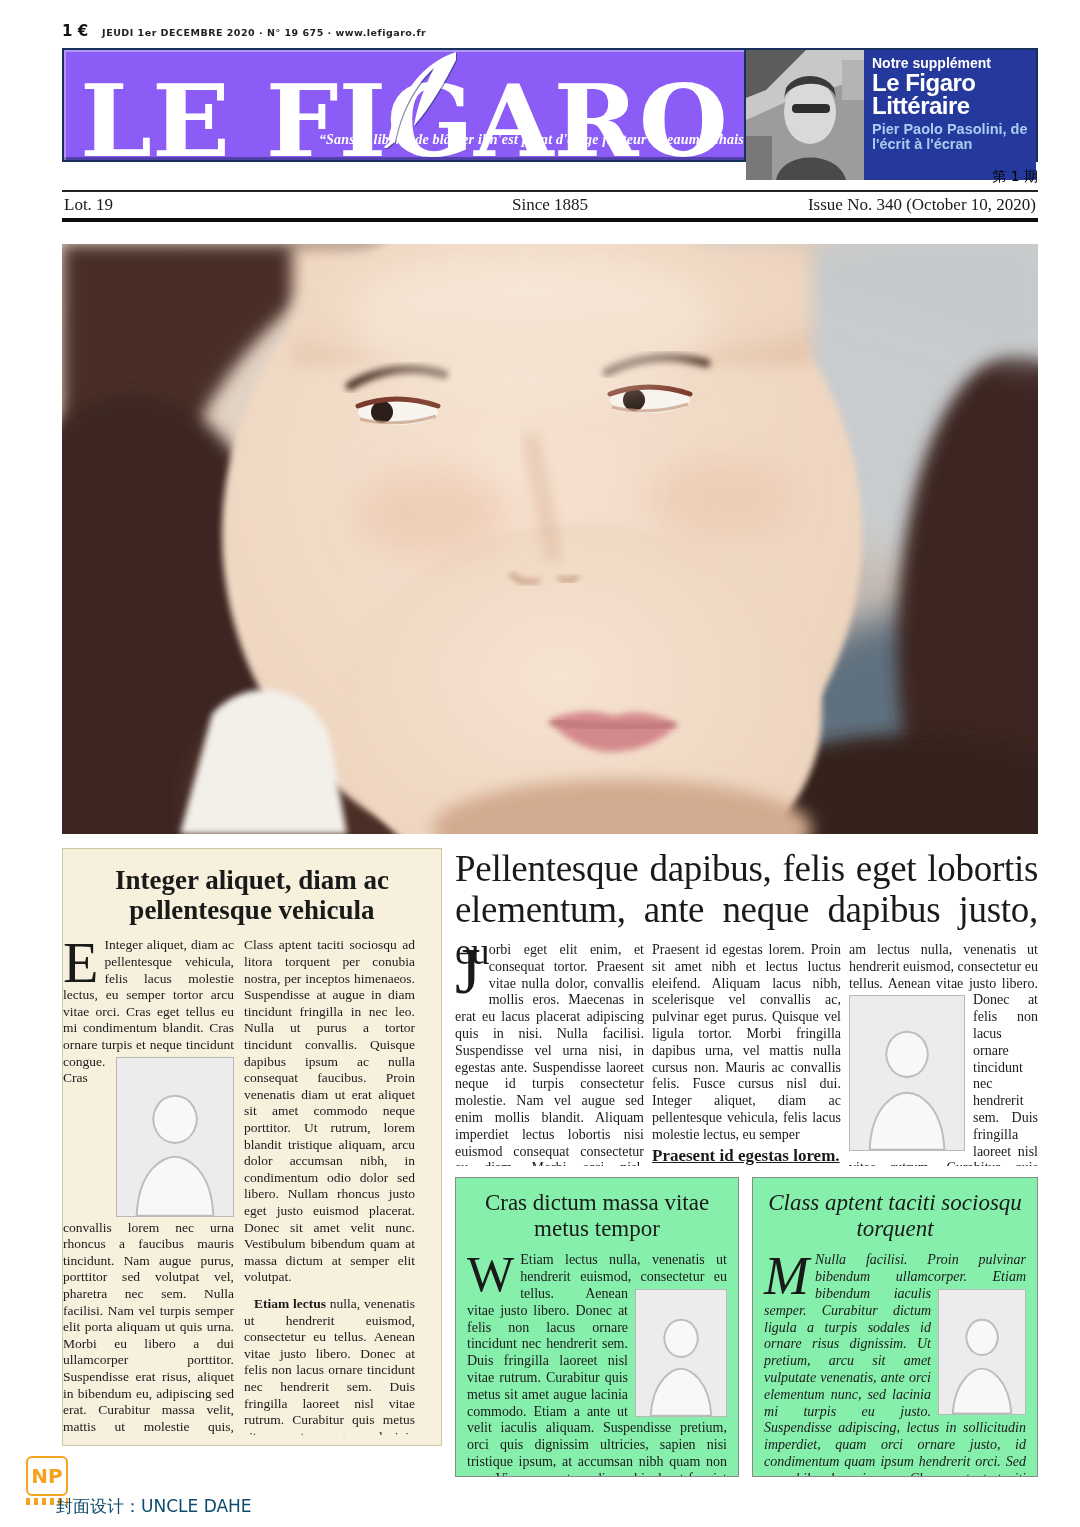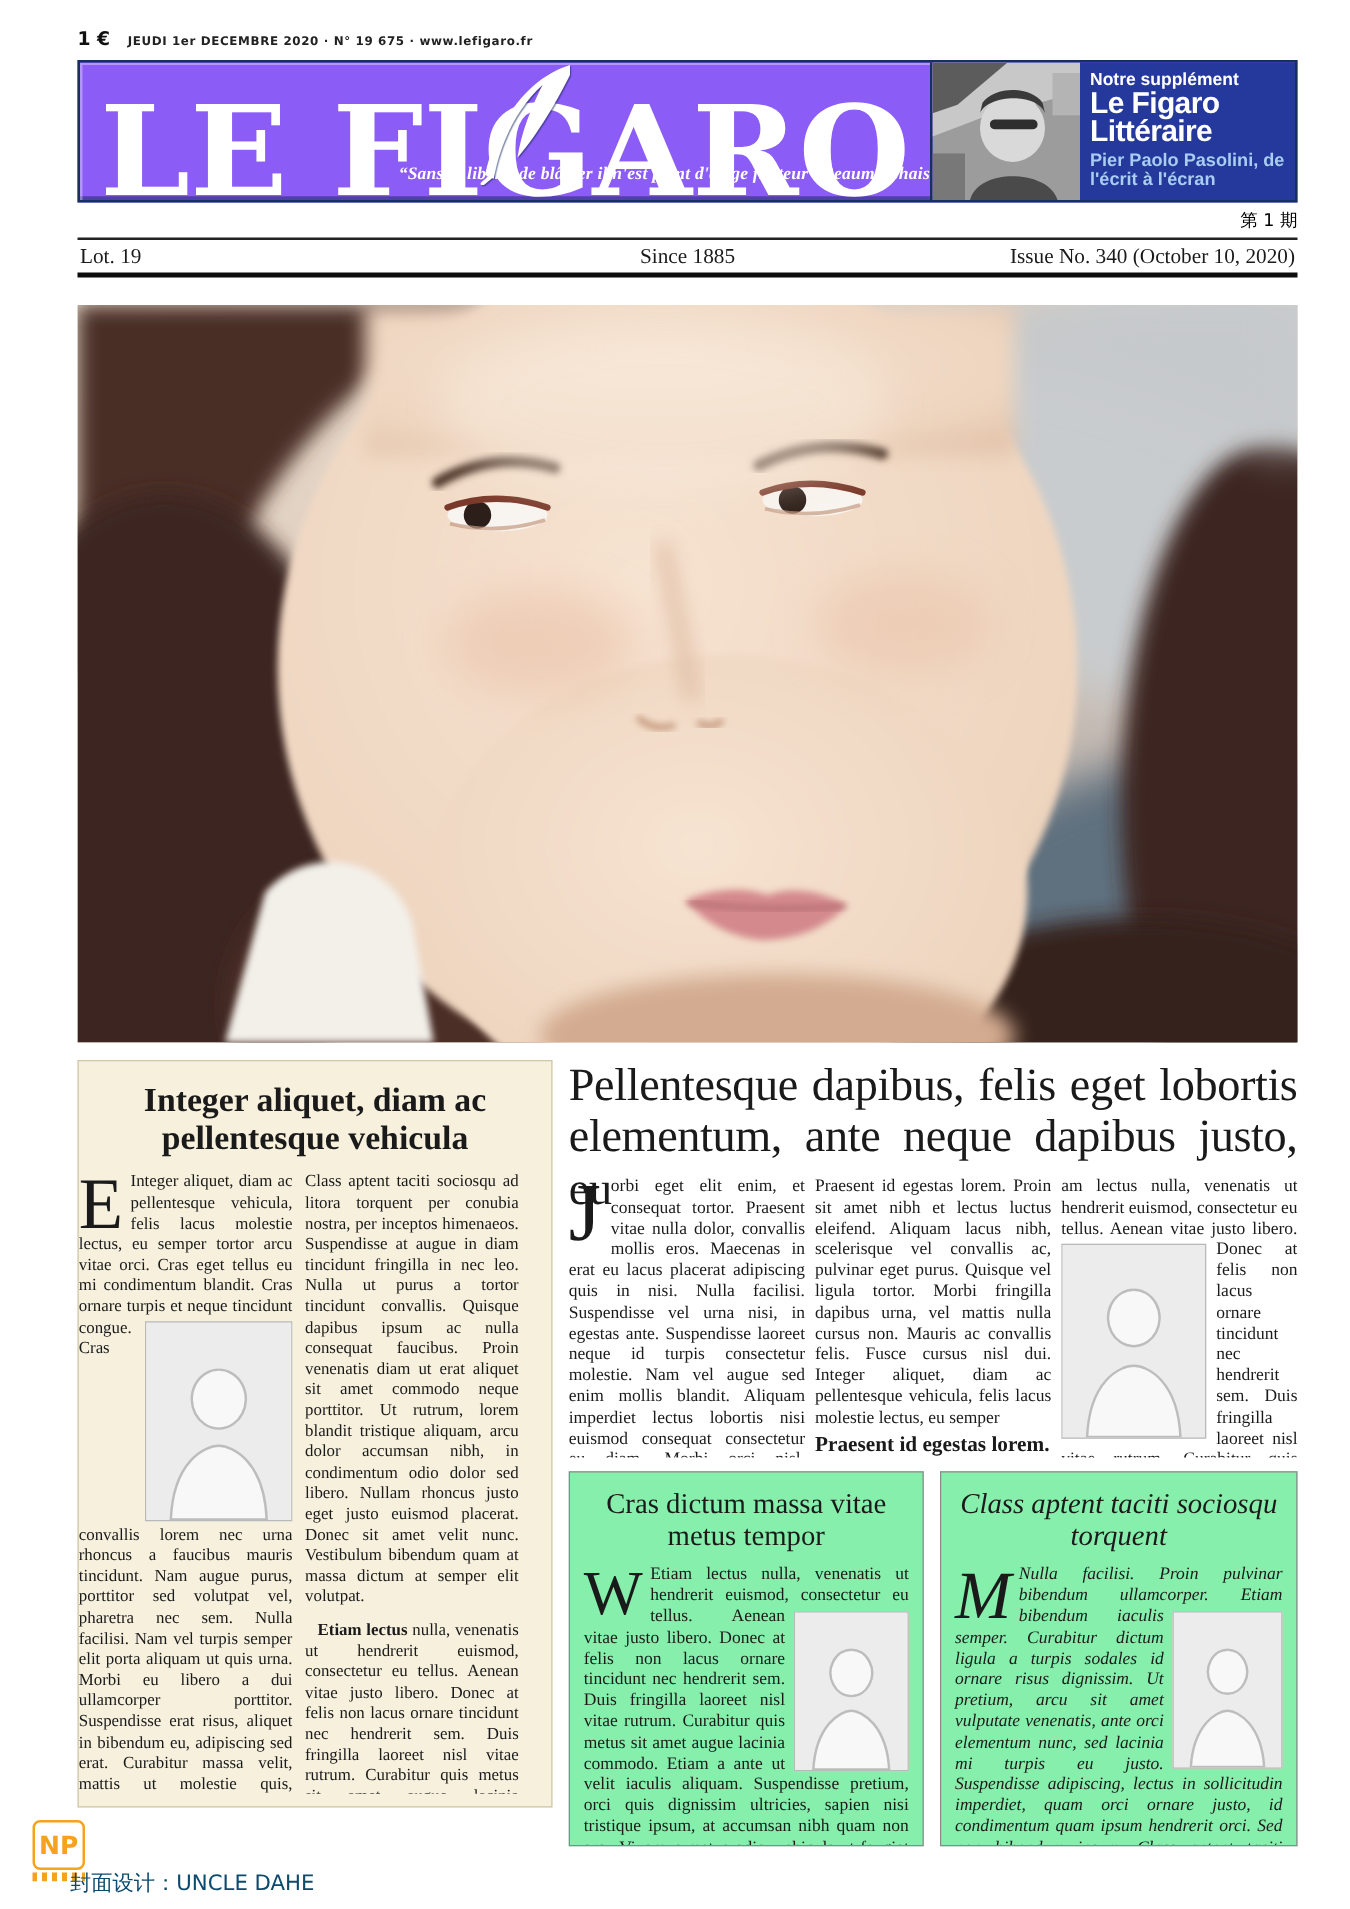--- a/index.html
+++ b/index.html
@@ -20,21 +20,21 @@
     margin-top:6px; height:114px; display:flex; border:2px solid #15315c;
     background:#8b5cf6;
     box-shadow: inset 2px 2px 0 rgba(255,255,255,.35), inset -2px -3px 0 rgba(10,30,70,.45);
   }
   .mast-left { flex:1; position:relative; padding-top:10px; }
   .mast-title-svg { display:block; width:660px; margin:2px auto 0 auto; }
   .quill { position:absolute; left:318px; top:0px; width:84px; height:98px; z-index:3;
            filter: drop-shadow(1px 1px 0 rgba(20,40,90,.5)); }
   .motto { position:absolute; left:0; right:0; bottom:12px; text-align:right;
            color:#ffffff; font-weight:bold; font-style:italic; font-size:14px; letter-spacing:.2px; }
-  .supplement { width:292px; display:flex; flex-direction:row; border-left:2px solid #15315c; }
+  .supplement { width:292px; display:flex; flex-direction:column; border-left:2px solid #15315c; }
   .supp-main { flex:1; display:flex; background:#24399b; }
   .supp-photo { width:118px; height:100%; flex:none; }
   .supp-photo svg { width:100%; height:100%; display:block; }
   .supp-text { flex:1; padding:6px 6px 4px 8px; line-height:1.02; font-family:"Liberation Sans", sans-serif; }
   .supp-kicker { color:#ffffff; font-weight:bold; font-size:14px; margin-bottom:2px; }
   .supp-title { color:#ffffff; font-weight:bold; font-size:24px; line-height:.95; letter-spacing:-.5px; margin-bottom:4px; }
   .supp-sub { color:#a9cdf2; font-weight:bold; font-size:14.5px; line-height:1.05; }
   .supp-orange { height:15px; background:#ee7d1e; }
 
   
@@ -71,21 +71,21 @@
 
   .bold { font-weight:bold; }
   .para2 { margin-top:10px; }
   .indent { text-indent:10px; display:block; }
 
   
   .right-area { width:583px; }
   .main-head { font-size:37px; line-height:1.12; text-align:justify; text-align-last:justify; letter-spacing:-.3px; height:88px; }
   .main-cols { margin-top:6px; display:flex; gap:8px; }
   .mcol { width:189px; height:224px; overflow:hidden; font-size:14px; line-height:16.8px; text-align:justify; }
-  .subhead { font-weight:bold; font-size:17px; margin:4px 0 3px 0; text-align:left; }
+  .subhead { font-weight:bold; font-size:17px; margin:4px 0 3px 0; text-align:left;text-decoration:underline; }
 
   .boxes { margin-top:11px; display:flex; gap:13px; }
   .gbox { background:#86efac; border:1px solid #8a8a8a; padding:8px 11px; height:300px; overflow:hidden; }
   .gbox1 { width:290px; }
   .gbox2 { width:292px;font-style:italic; }
   .gbox-head { font-size:23px; text-align:center; line-height:1.14; padding:4px 2px 10px 2px; }
   .gbox-body { font-size:14px; line-height:16.8px; text-align:justify; }
 
   
   .np-logo { position:absolute; left:26px; top:1456px; width:42px; height:40px;

